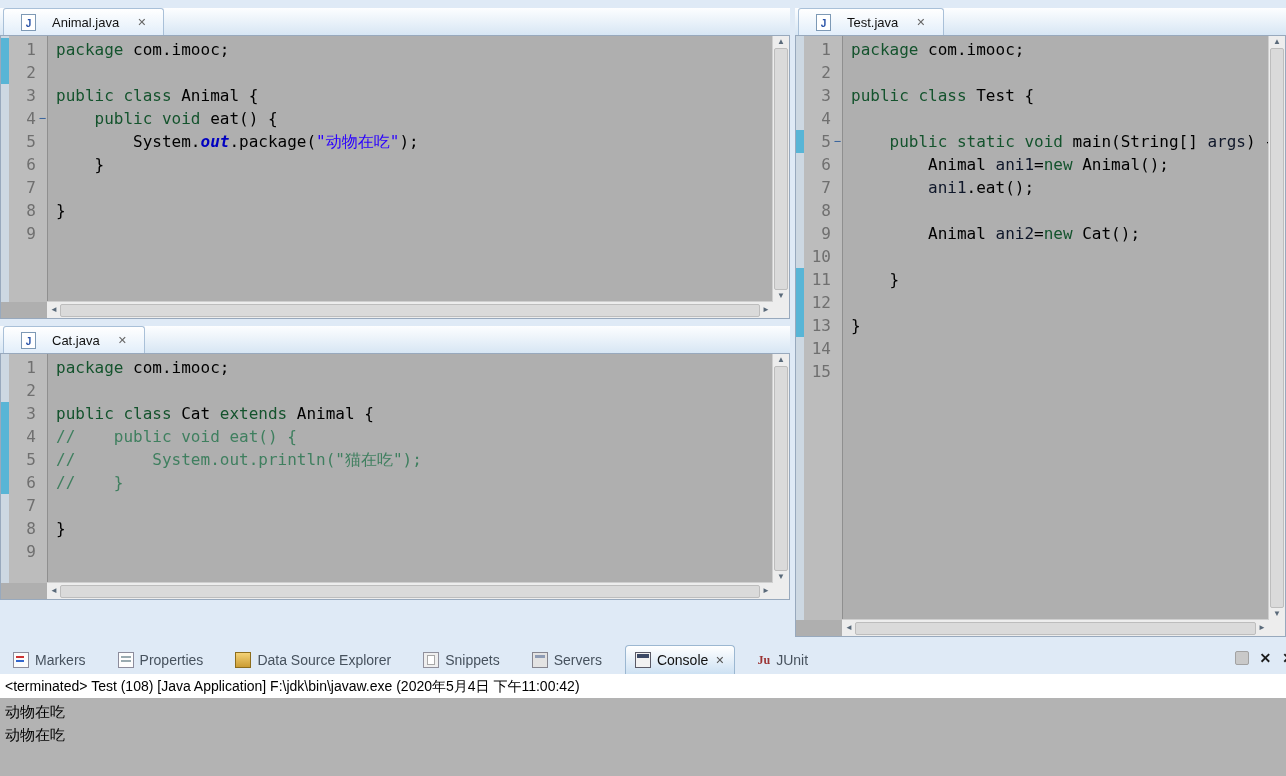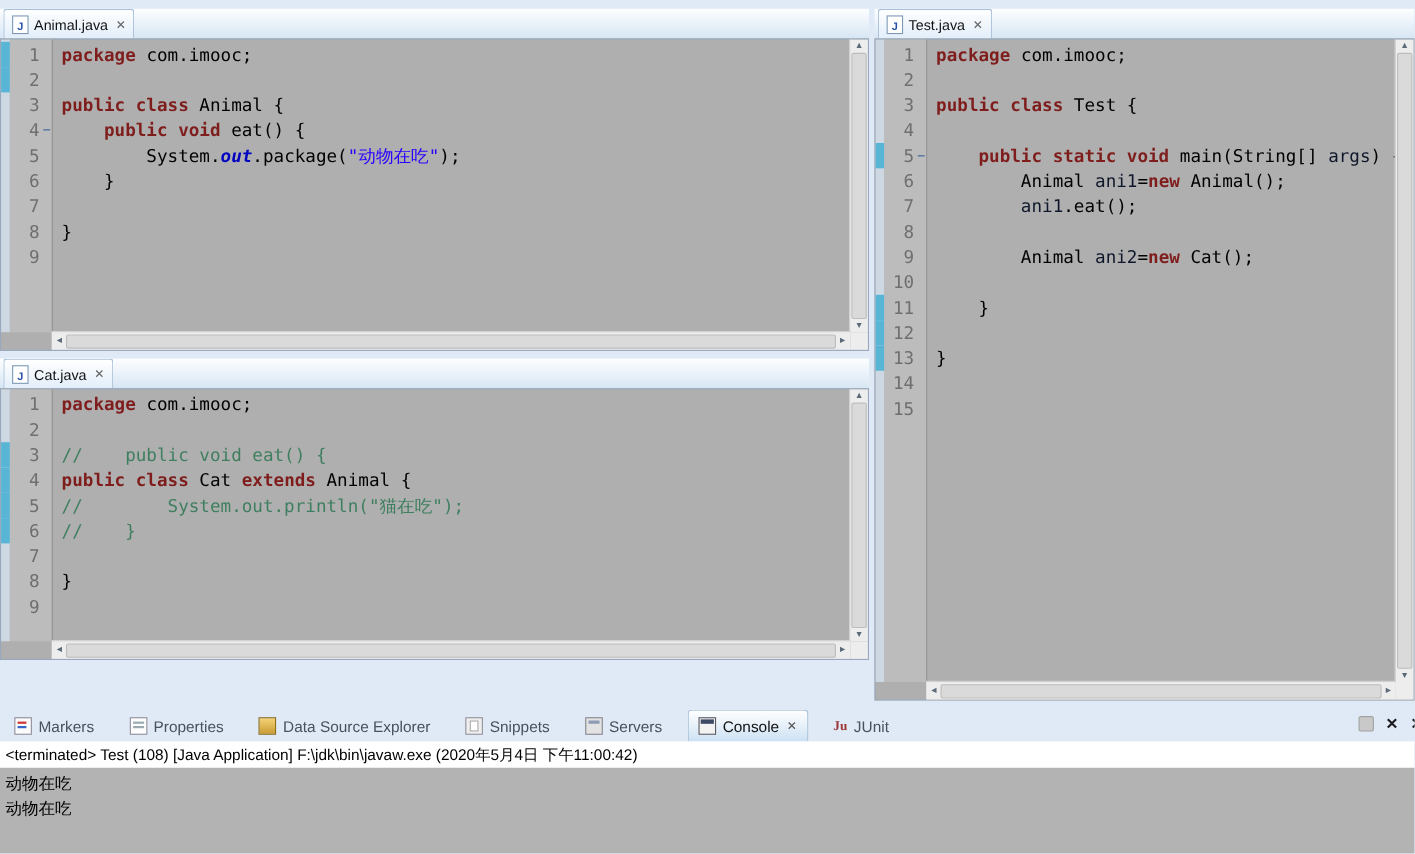--- a/index.html
+++ b/index.html
@@ -2,35 +2,35 @@
 <html><head>
 <meta charset="utf-8">
 <style>
   html,body{margin:0;padding:0}
   body{width:1286px;height:776px;overflow:hidden;background:#dfeaf6;font-family:"Liberation Sans",sans-serif}
   .window{position:relative;width:1286px;height:776px;overflow:hidden}
 
   
   .pane{position:absolute}
   .tabbar{position:absolute;left:0;right:0;top:0;height:27px;background:linear-gradient(#fdfeff,#d7e6f4);display:flex;align-items:flex-end;padding-left:3px;border-bottom:1px solid #b7cde2}
-  .etab{display:flex;align-items:center;gap:5px;height:26px;padding:0 7px;background:linear-gradient(#ffffff,#e2eefa);border:1px solid #a9c0d8;border-bottom:none;border-radius:3px 3px 0 0;font-size:13px;color:#111;cursor:pointer}
+  .etab{display:flex;align-items:center;gap:16px;height:26px;padding:0 17px;background:linear-gradient(#ffffff,#e2eefa);border:1px solid #a9c0d8;border-bottom:none;border-radius:3px 3px 0 0;font-size:13px;color:#111;cursor:pointer}
   .jicon{position:relative;width:13px;height:15px;background:#fff;border:1px solid #7d99b5;text-align:center;flex:none}
   .jicon::before{content:"J";font:bold 10px/14px "Liberation Sans",sans-serif;color:#2a53a8}
   .eclose{font-size:11px;color:#666;margin-left:2px;cursor:pointer}
   .eclose::before{content:"✕"}
   .ebody{position:absolute;left:0;right:0;top:27px;bottom:0;background:#afafaf;border:1px solid #98a9bd}
   .ruler{position:absolute;left:0;top:0;bottom:16px;width:8px;background:#cdd8e2;padding-top:2px}
   .rcell{height:23px}
   .rcell.changed{background:#58b5d6}
   .gutter{position:absolute;left:8px;top:0;bottom:16px;width:38px;background:#bcbcbc;border-right:1px solid #8f8f8f;padding-top:2px;font:16px/23px "DejaVu Sans Mono",monospace;color:#6f6f6f}
   .lnum{position:relative;text-align:right;padding-right:11px;height:23px}
   .fold{position:absolute;right:1px;top:0;font-size:12px;color:#38639c}
   .codearea{position:absolute;left:47px;right:16px;top:0;bottom:16px;overflow:hidden;padding:2px 0 0 8px;font:16px/23px "DejaVu Sans Mono",monospace;color:#000;cursor:text}
   .cline{white-space:pre;height:23px}
-  .t-kw{color:#7f1d1d;font-weight:bold}
+  .t-kw{color:#14532d;font-weight:normal}
   .t-p{color:#000}
   .t-s{color:#2a00ff}
   .t-c{color:#3f7f5f}
   .t-sf{color:#0000c0;font-weight:bold;font-style:italic}
   .t-v{color:#0f172a}
 
   
   .vscroll{position:absolute;right:0;top:0;bottom:16px;width:16px;background:#ededed;border-left:1px solid #cfcfcf;display:flex;flex-direction:column;align-items:center;justify-content:space-between;padding:2px 0}
   .hscroll{position:absolute;left:46px;right:16px;bottom:0;height:16px;background:#ededed;border-top:1px solid #cfcfcf;display:flex;align-items:center;justify-content:space-between;padding:0 3px}
   .sarrow{font-size:8px;color:#5a6a7a;line-height:1}
@@ -157,22 +157,22 @@
           <div class="lnum">4</div>
           <div class="lnum">5</div>
           <div class="lnum">6</div>
           <div class="lnum">7</div>
           <div class="lnum">8</div>
           <div class="lnum">9</div>
         </div>
       <div class="codearea">
           <div class="cline"><span class="t-kw">package</span><span class="t-p"> com.imooc;</span></div>
           <div class="cline">&nbsp;</div>
+          <div class="cline"><span class="t-kw">public class</span><span class="t-p"> Cat </span><span class="t-kw">extends</span><span class="t-p"> Animal {</span></div>
           <div class="cline"><span class="t-c">//    public void eat() {</span></div>
-          <div class="cline"><span class="t-kw">public class</span><span class="t-p"> Cat </span><span class="t-kw">extends</span><span class="t-p"> Animal {</span></div>
           <div class="cline"><span class="t-c">//        System.out.println("猫在吃");</span></div>
           <div class="cline"><span class="t-c">//    }</span></div>
           <div class="cline">&nbsp;</div>
           <div class="cline"><span class="t-p">}</span></div>
           <div class="cline">&nbsp;</div>
         </div>
       <div class="vscroll">
         <span class="sarrow">▲</span>
         <div class="vthumb"></div>
         <span class="sarrow">▼</span>

